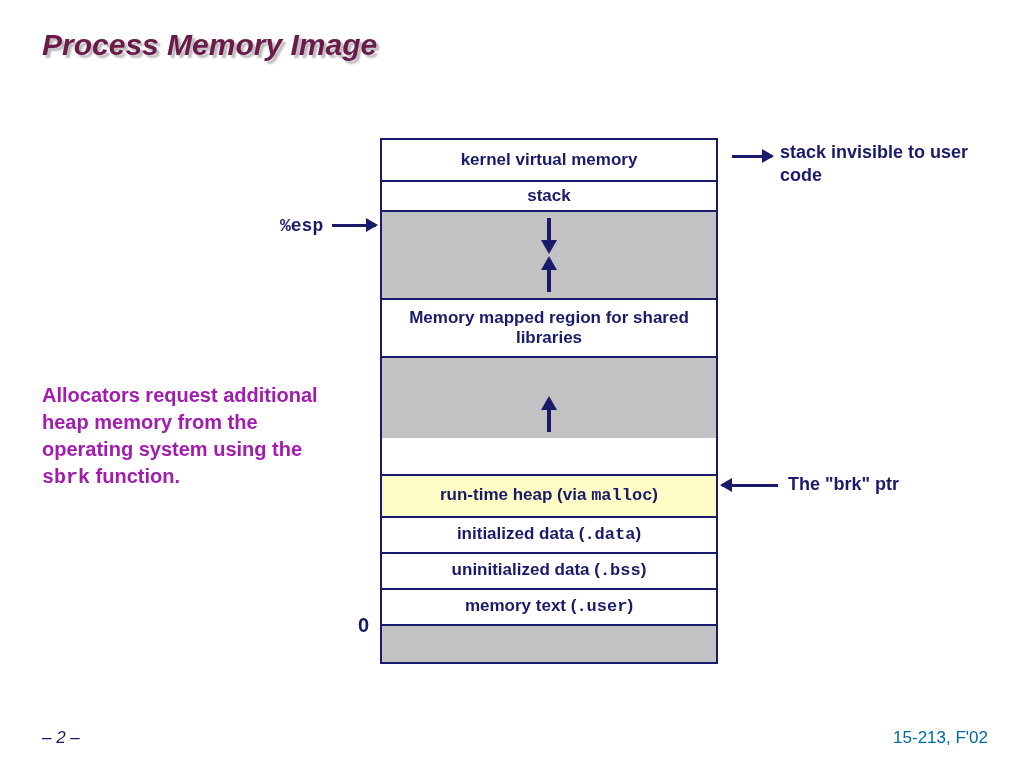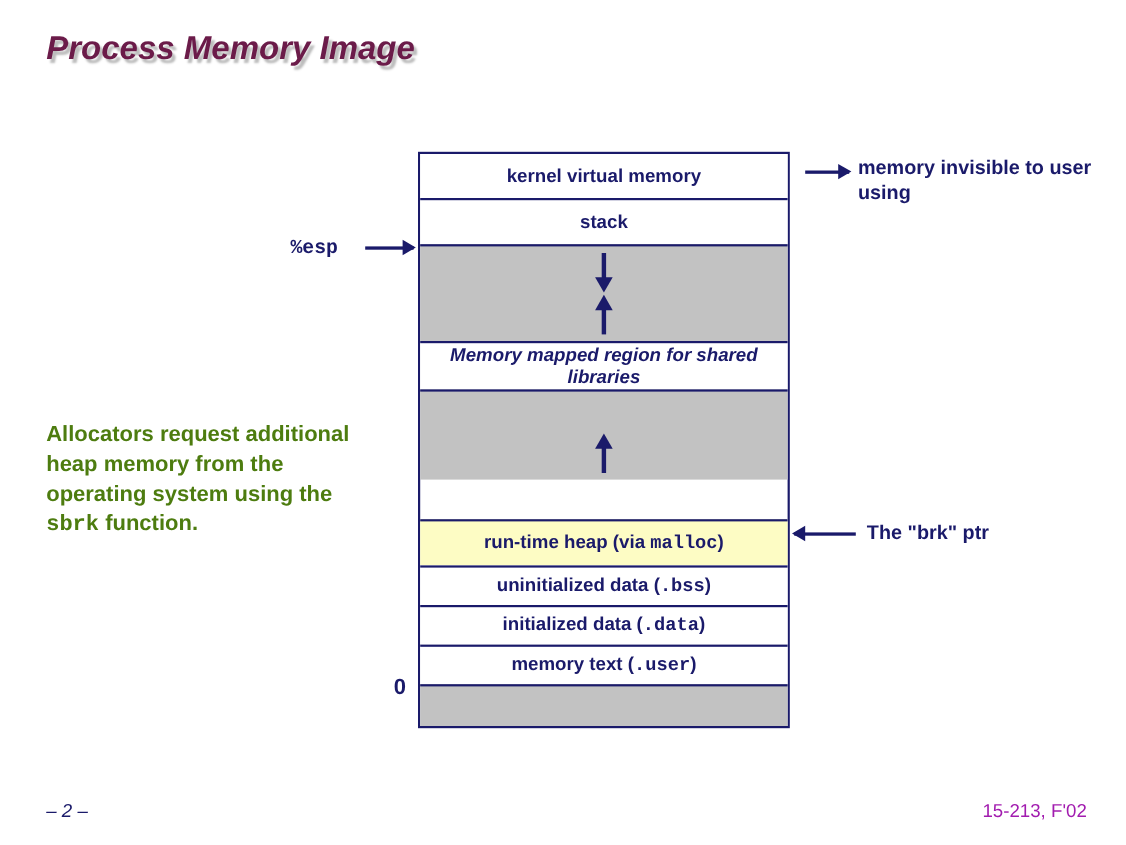--- a/index.html
+++ b/index.html
@@ -39,23 +39,23 @@
     color: #1a1a6a;
     padding: 0 0;
     line-height: 1.2;
   }
   .seg:first-child { border-top: none; }
   .seg.white { background: #fff; }
   .seg.gray  { background: #c2c2c2; }
   .seg.yellow{ background: #fdfcc4; }
   .seg .mono { font-family: "Courier New", monospace; }
   .seg-kernel  { height: 40px; }
-  .seg-stack   { height: 42px; }
+  .seg-stack   { height: 30px; }
   .seg-gap1    { height: 88px; position: relative; flex-direction: column; justify-content: space-between; padding: 6px 0; }
-  .seg-mmap    { height: 44px; font-style: italic; }
+  .seg-mmap    { height: 58px; }
   .seg-gap2    { height: 82px; position: relative; flex-direction: column; justify-content: flex-end; padding-bottom: 6px; }
   .seg-heap    { height: 42px; margin-top: 36px; }
   .seg-bss     { height: 36px; }
   .seg-data    { height: 36px; }
   .seg-text    { height: 36px; }
   .seg-zero    { height: 38px; }
   .arrow-down, .arrow-up {
     position: relative;
     width: 0;
   }
@@ -78,21 +78,21 @@
   .arrow-down::after  { top: 22px; border-top: 14px solid #1a1a6a; }
   .arrow-up::before   { bottom: 0; height: 24px; }
   .arrow-up::after    { bottom: 22px; border-bottom: 14px solid #1a1a6a; }
   .gap1-top { height: 36px; display:flex; align-items:flex-start; justify-content:center; }
   .gap1-bot { height: 36px; display:flex; align-items:flex-end; justify-content:center; }
   .gap2-bot { height: 36px; display:flex; align-items:flex-end; justify-content:center; }
 
   .lbl-esp {
     position: absolute;
     top: 216px;
-    left: 264px;
+    left: 280px;
     font-family: "Courier New", monospace;
     font-weight: bold;
     font-size: 18px;
     color: #1a1a6a;
   }
   .arrow-esp {
     position: absolute;
     top: 224px;
     left: 332px;
     width: 44px;
@@ -162,21 +162,21 @@
     border-bottom: 7px solid transparent;
   }
 
   .ann-alloc {
     position: absolute;
     top: 382px;
     left: 42px;
     width: 300px;
     font-weight: bold;
     font-size: 20px;
-    color: #4d7c0f;
+    color: #a21caf;
     line-height: 1.35;
   }
   .ann-alloc .mono { font-family: "Courier New", monospace; }
 
   .zero-label {
     position: absolute;
     top: 614px;
     left: 358px;
     font-weight: bold;
     font-size: 20px;
@@ -189,21 +189,21 @@
     left: 42px;
     font-style: italic;
     font-size: 17px;
     color: #1a1a6a;
   }
   .footer-right {
     position: absolute;
     bottom: 20px;
     right: 36px;
     font-size: 17px;
-    color: #a21caf;
+    color: #0369a1;
   }
 </style>
 </head>
 <body>
 
 <div class="title">Process Memory Image</div>
 
 <div class="diagram">
   <div class="seg white seg-kernel">kernel virtual memory</div>
   <div class="seg white seg-stack">stack</div>
@@ -219,43 +219,43 @@
   <div class="seg gray seg-gap2">
     <div class="gap2-bot">
         <span class="arrow-up"></span>
       </div>
   </div>
   <div class="seg yellow seg-heap">
     <span>
       <span>run-time heap (via </span><span class="mono">malloc</span><span>)</span>
     </span>
   </div>
+  <div class="seg white seg-data">
+    <span>
+      <span>initialized data (</span><span class="mono">.data</span><span>)</span>
+    </span>
+  </div>
   <div class="seg white seg-bss">
     <span>
       <span>uninitialized data (</span><span class="mono">.bss</span><span>)</span>
-    </span>
-  </div>
-  <div class="seg white seg-data">
-    <span>
-      <span>initialized data (</span><span class="mono">.data</span><span>)</span>
     </span>
   </div>
   <div class="seg white seg-text">
     <span>
       <span>memory text (</span><span class="mono">.user</span><span>)</span>
     </span>
   </div>
   <div class="seg gray seg-zero"></div>
 </div>
 
 <div class="lbl-esp">%esp</div>
 <div class="arrow-esp"></div>
 
 <div class="arrow-kernel"></div>
-<div class="ann-kernel">memory invisible to user using</div>
+<div class="ann-kernel">stack invisible to user code</div>
 
 <div class="arrow-brk"></div>
 <div class="ann-brk">
   <span>The "</span><span class="mono">brk</span><span>" ptr</span>
 </div>
 
 <div class="ann-alloc">
   <span>Allocators request additional heap memory from the operating system using the </span><span class="mono">sbrk</span><span> function.</span>
 </div>
 

